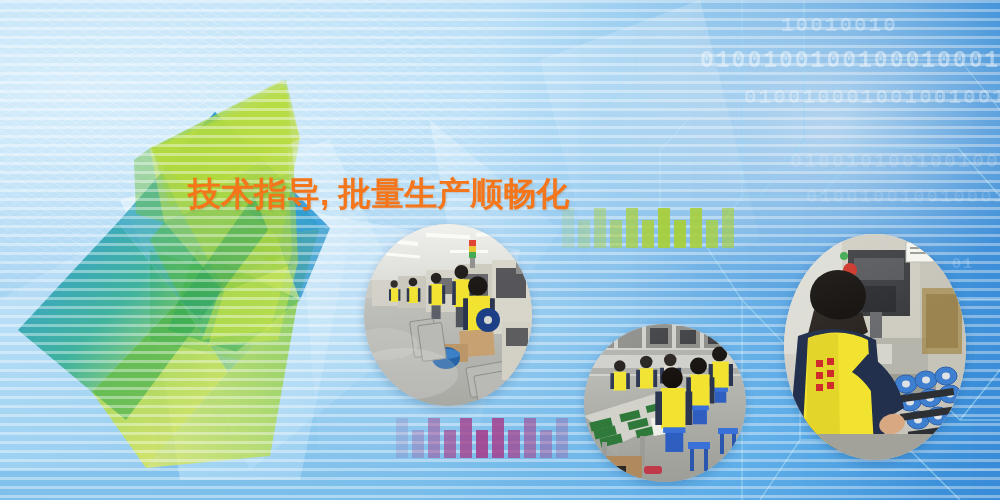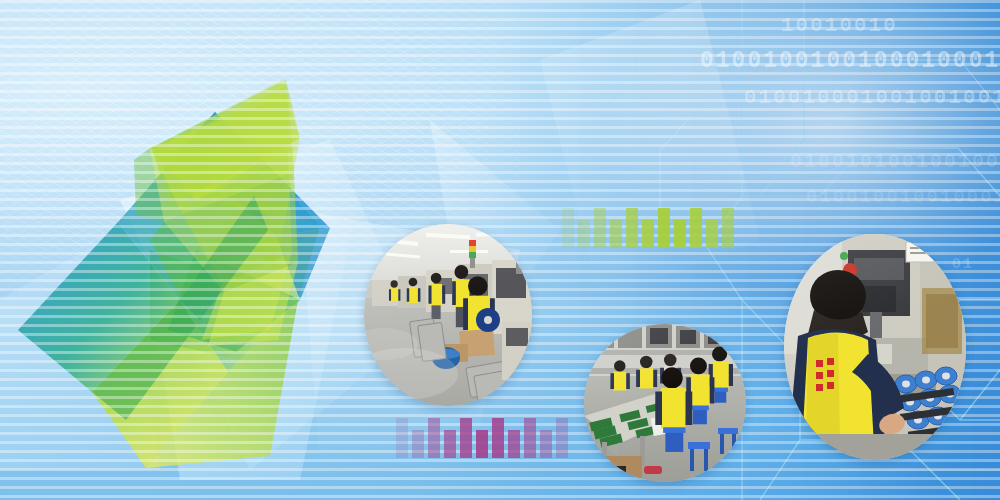--- a/index.html
+++ b/index.html
@@ -596,14 +596,15 @@
 
         <ellipse cx="108" cy="190" rx="13" ry="10" fill="#d8a882" transform="rotate(-18 108 190)"></ellipse>
       </g>
 
       <rect x="0" y="200" width="182" height="26" fill="#a3a29a"></rect>
     </svg>
     <div class="photo-veil"></div>
   </div>
 
 
+  <div class="subline">技术指导, 批量生产顺畅化</div>
 
 </div>
 
 </body></html>

